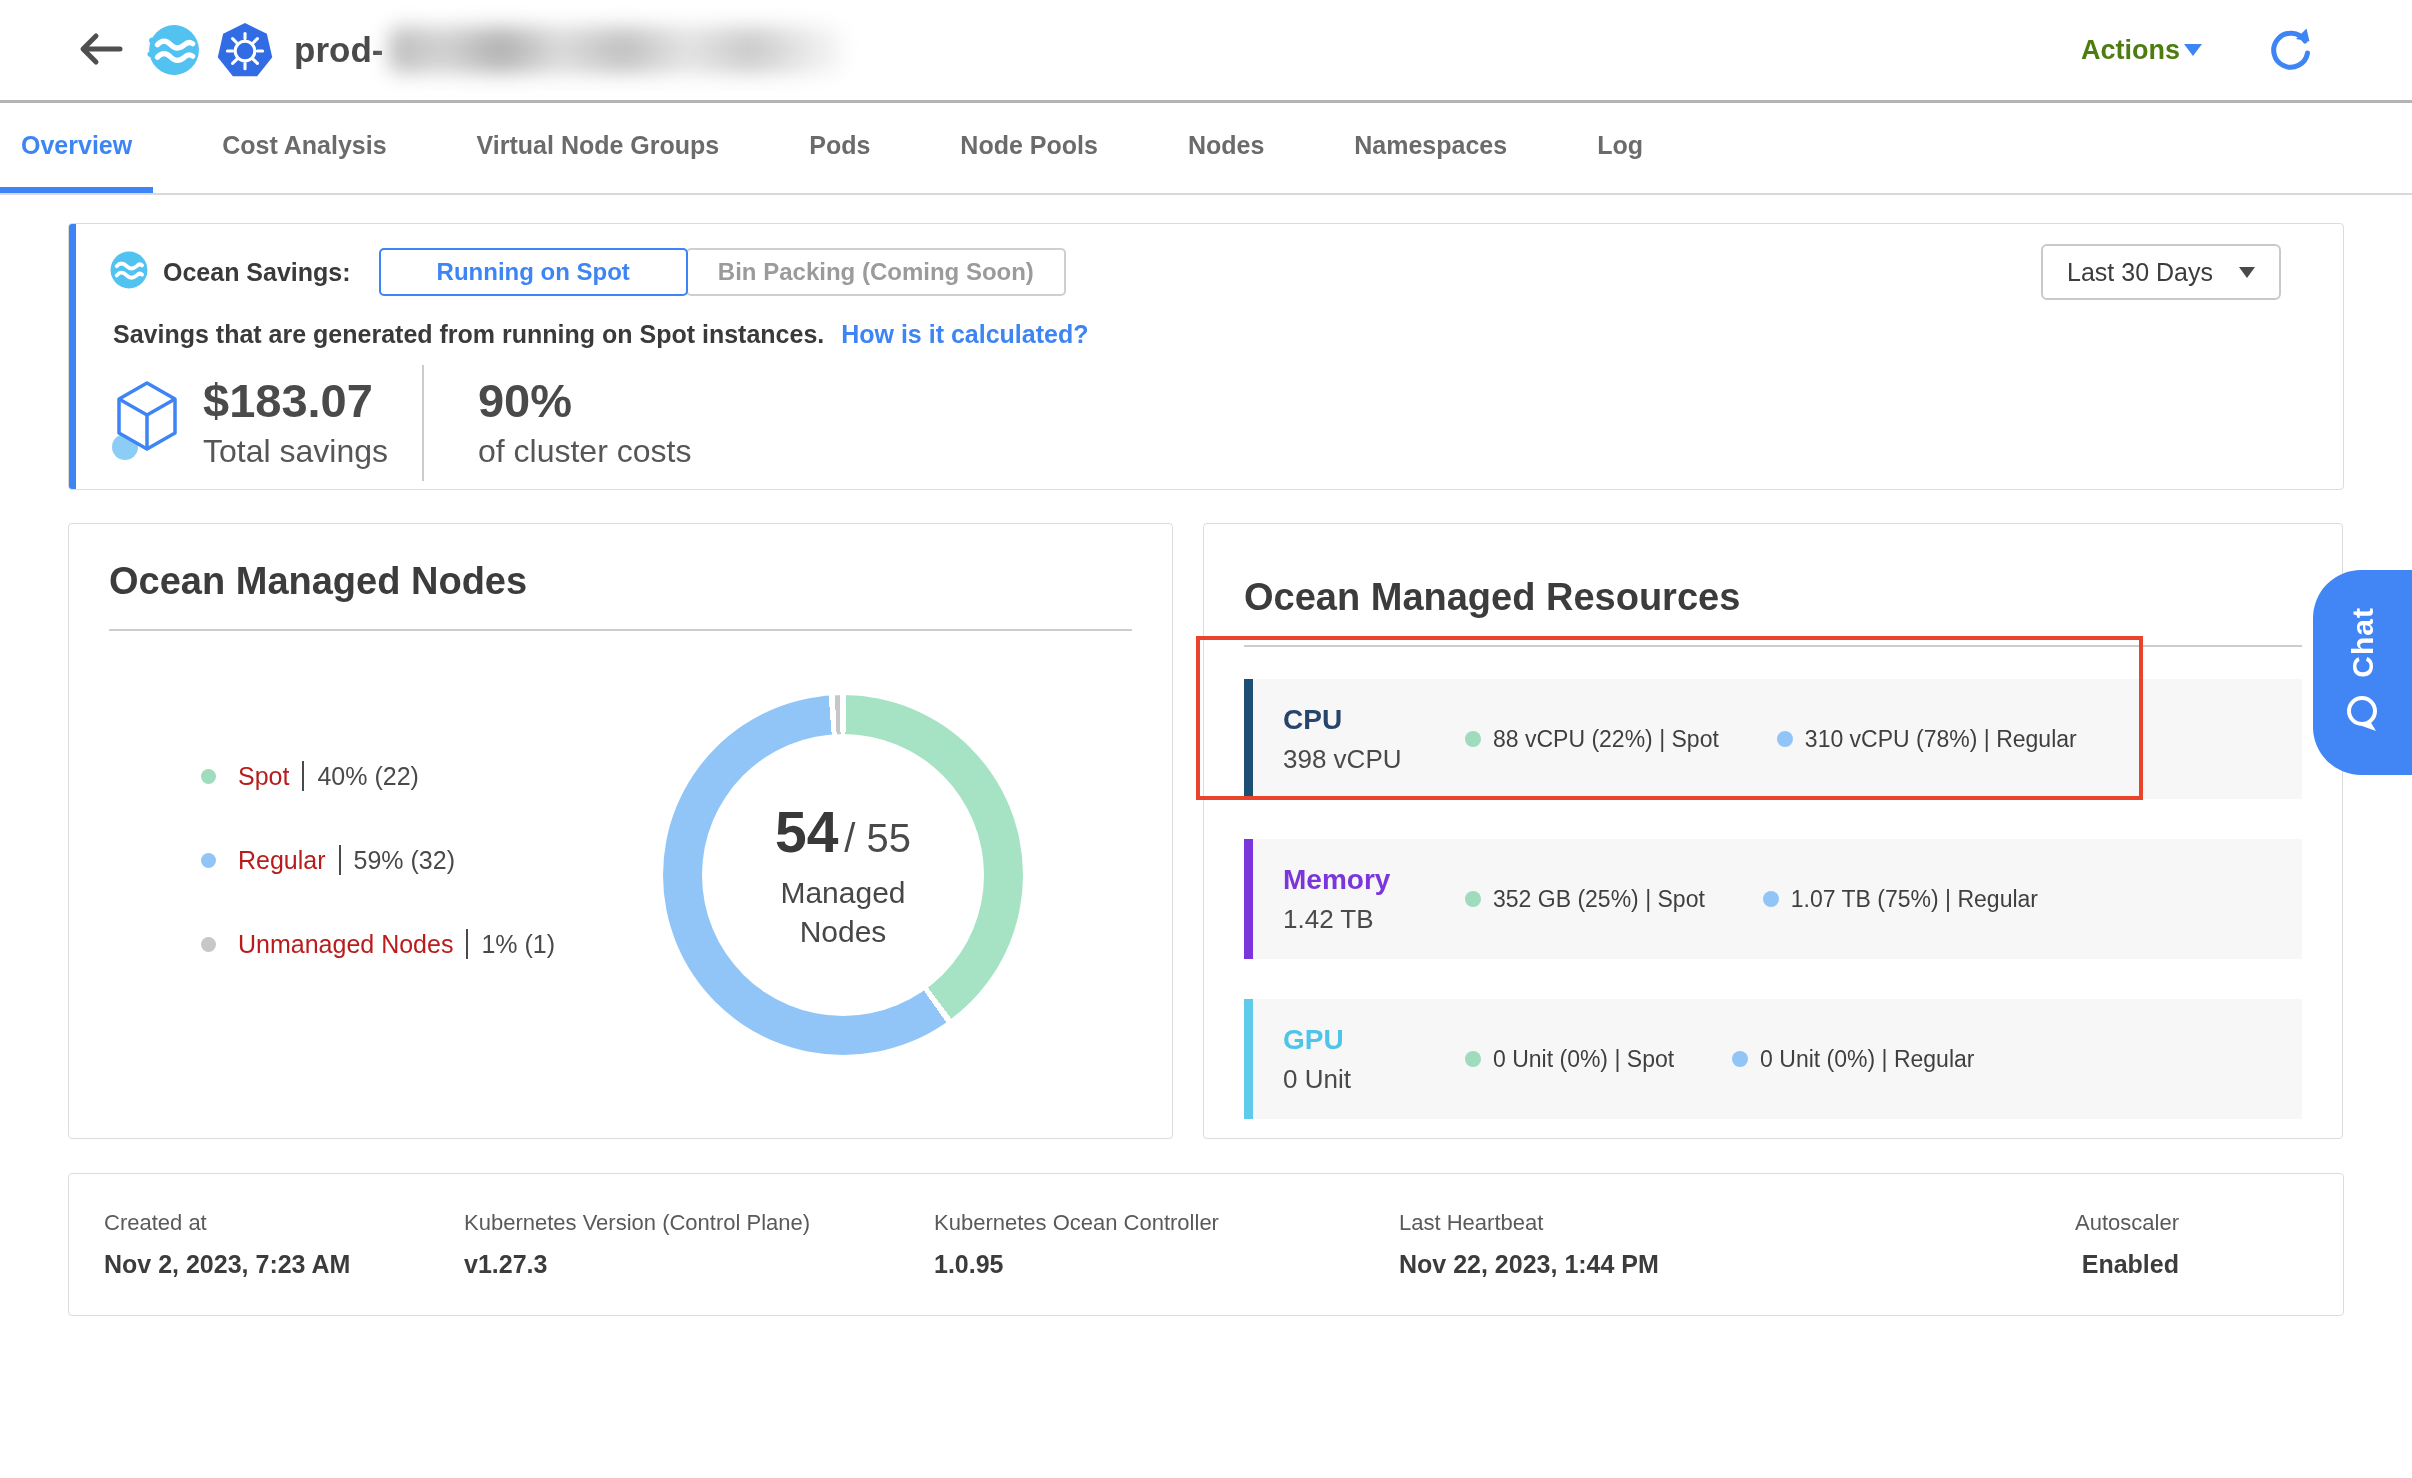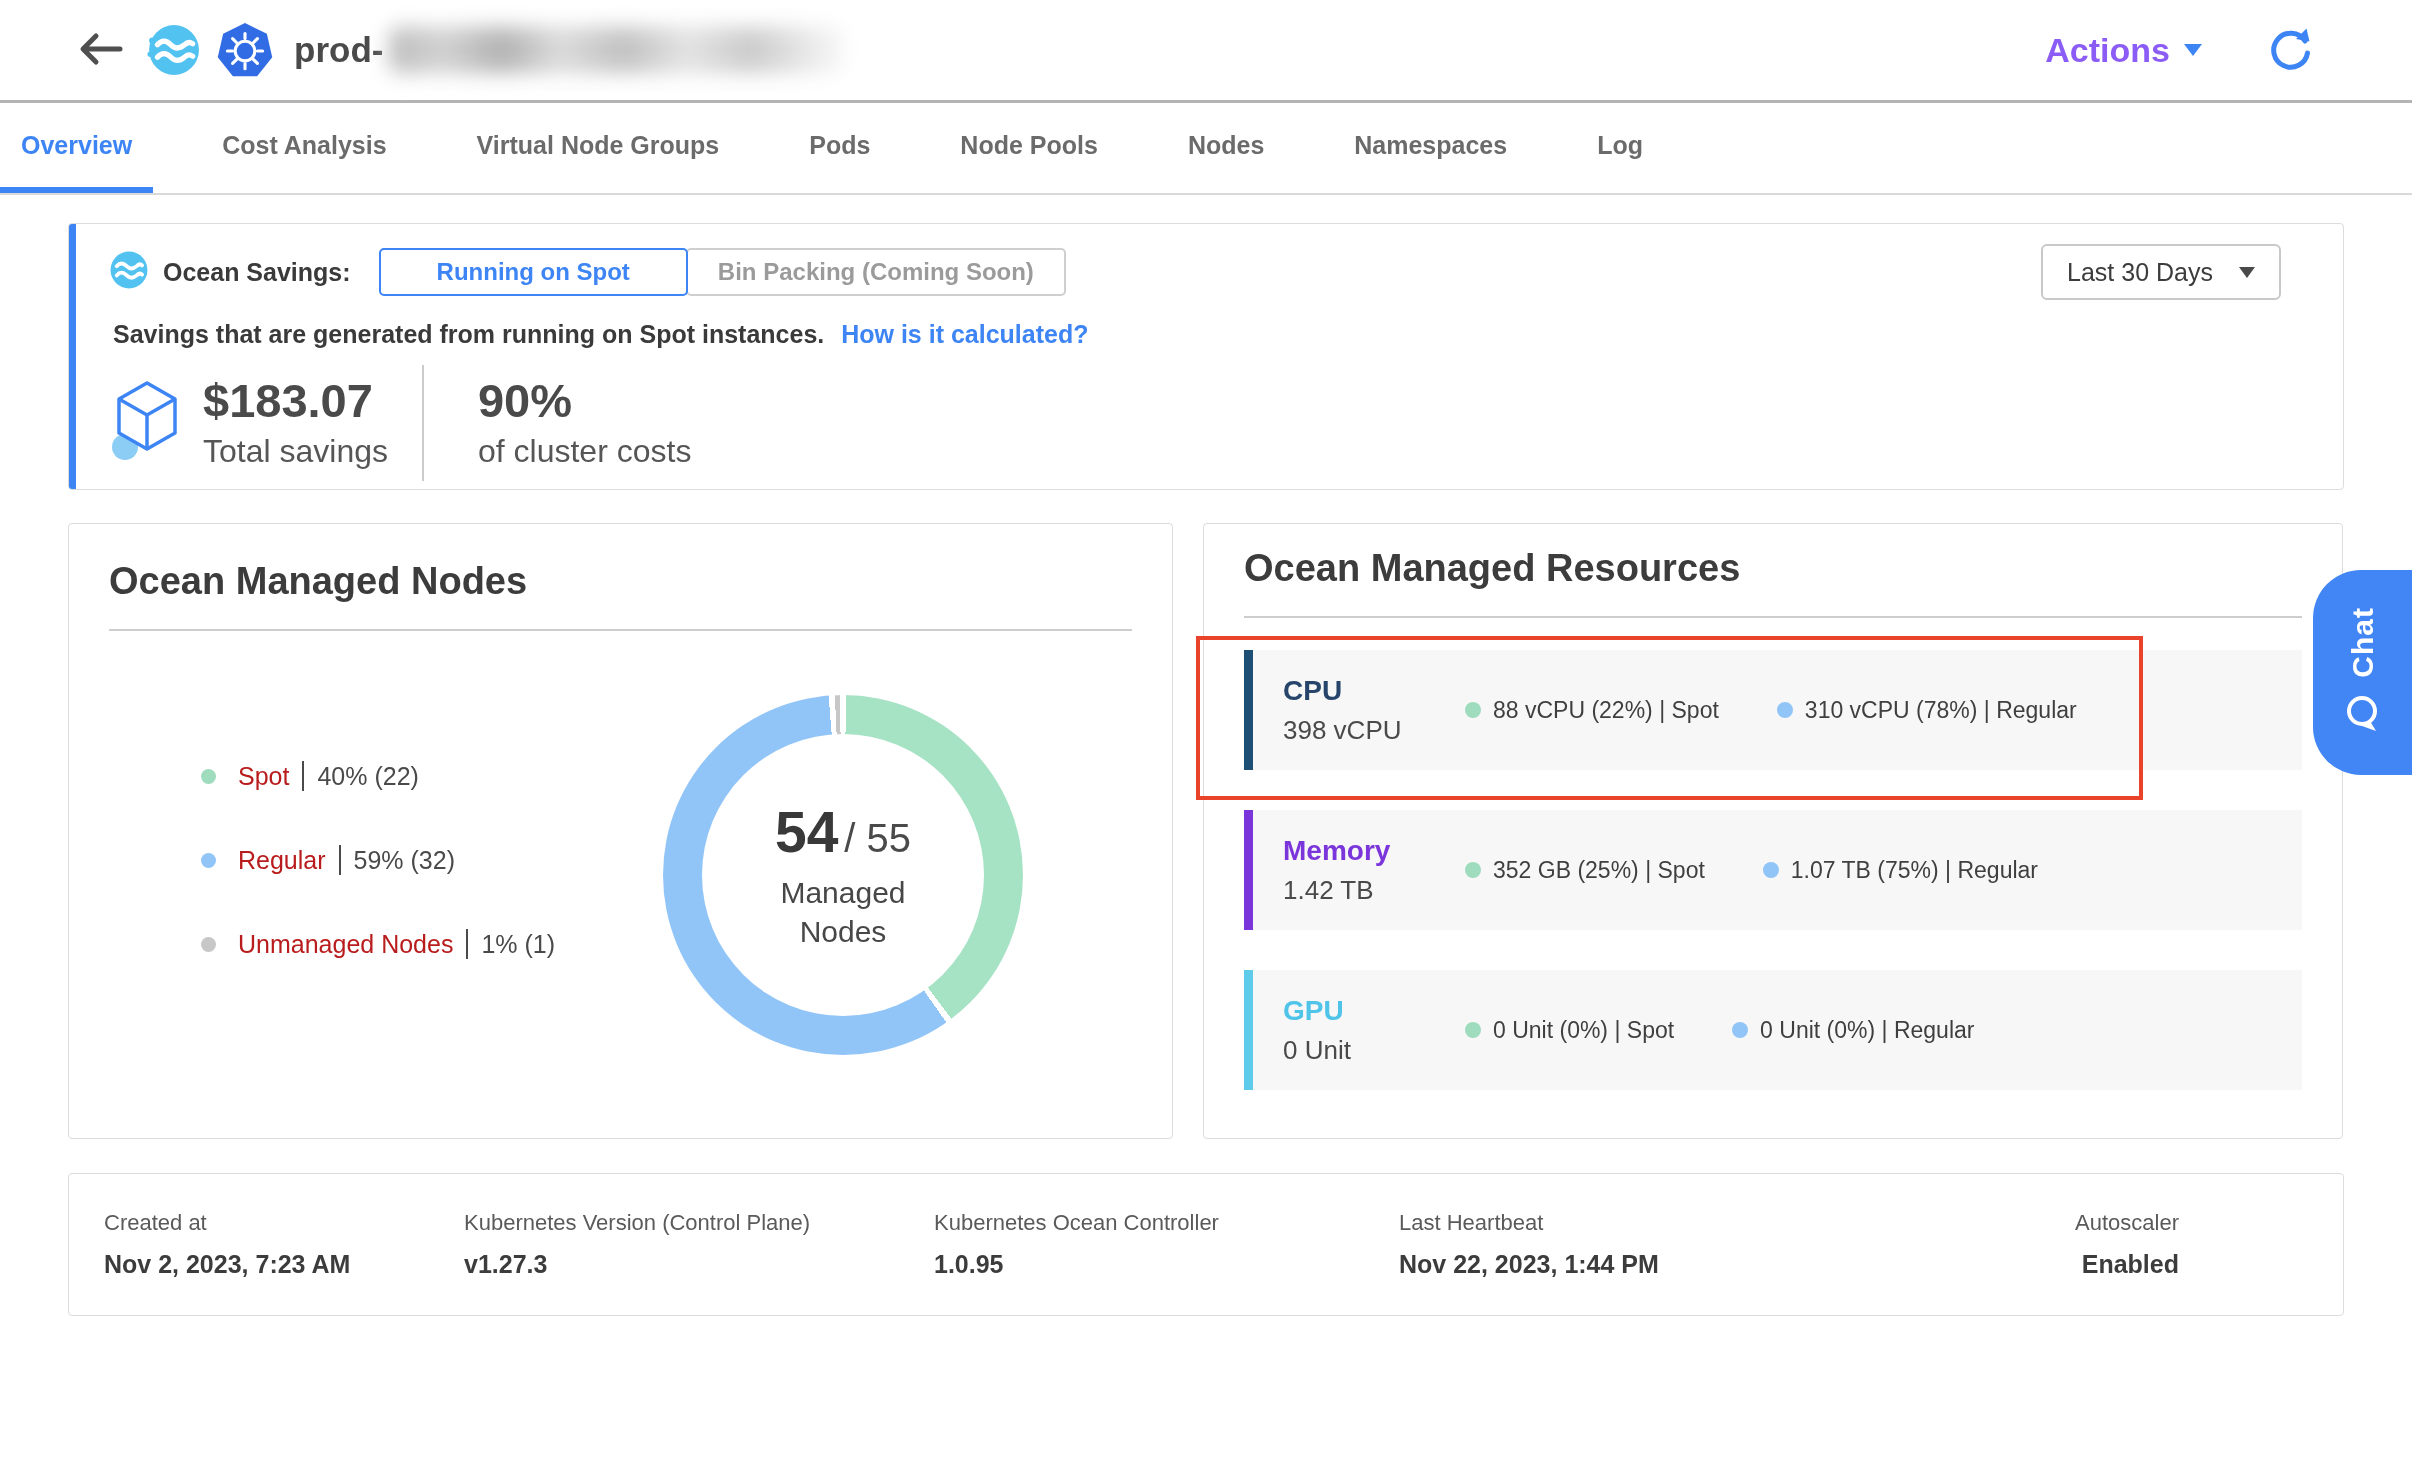--- a/index.html
+++ b/index.html
@@ -10,22 +10,22 @@
   }
 
   
   header { height:103px; border-bottom:3px solid #b4b4b4; display:flex; align-items:center; padding-left:76px; }
   .hdr-back { margin-right:22px; cursor:pointer; display:flex; align-items:center; background:none; border:none; padding:0; }
   .hdr-icon { margin-right:16px; display:flex; }
   .hdr-title { font-size:35px; font-weight:700; color:#4a4a4a; margin-left:4px; white-space:nowrap; }
   .blur-redact { width:452px; height:46px; margin-left:6px; border-radius:10px; filter:blur(10px);
     background:linear-gradient(90deg,#bdbdbd 0%,#d3d3d3 12%,#b3b3b3 25%,#dcdcdc 38%,#c2c2c2 52%,#e4e4e4 66%,#cccccc 80%,#f2f2f2 97%); }
   .hdr-right { margin-left:auto; display:flex; align-items:center; gap:58px; padding-right:100px; }
-  .actions-btn { display:flex; align-items:center; gap:14px; background:none; border:none; cursor:pointer;
-    font-family:inherit; font-size:34px; font-weight:700; color:#8b5cf6; }
+  .actions-btn { display:flex; align-items:center; gap:4px; background:none; border:none; cursor:pointer;
+    font-family:inherit; font-size:27px; font-weight:700; color:#4d7c0f; }
   .caret-down { width:0; height:0; border-left:9px solid transparent; border-right:9px solid transparent; border-top:12px solid #3d84f5; }
   .refresh-btn { background:none; border:none; padding:0; cursor:pointer; display:flex; }
 
   
   .tabbar { height:92px; border-bottom:2px solid #d9d9d9; display:flex; align-items:stretch; gap:48px; }
   .tab { display:flex; align-items:center; padding:0 21px; font-size:25px; font-weight:700; color:#6b6b6b;
     border-bottom:6px solid transparent; cursor:pointer; white-space:nowrap; }
   .tab.active { color:#3d84f5; border-bottom-color:#3d84f5; }
 
   .page { padding:0 68px; }
@@ -67,21 +67,21 @@
   .legend-sep { width:2px; height:30px; background:#4a4a4a; margin:0 13px; }
   .legend-value { color:#4a4a4a; white-space:nowrap; }
   .donut { position:absolute; left:554px; top:64px; width:360px; height:360px; border-radius:50%; }
   .donut-hole { position:absolute; left:39px; top:39px; width:282px; height:282px; border-radius:50%; background:#fff;
     display:flex; flex-direction:column; align-items:center; justify-content:center; }
   .donut-line1 { display:flex; align-items:baseline; }
   .donut-value { font-size:57px; font-weight:700; color:#393939; }
   .donut-total { font-size:40px; color:#4a4a4a; margin-left:6px; }
   .donut-label { font-size:30px; color:#474747; width:180px; text-align:center; line-height:1.3; margin-top:8px; }
 
-  .resources-card { width:1140px; height:616px; padding:23px 40px; }
+  .resources-card { width:1140px; height:616px; padding:52px 40px; }
   .res-rows { margin-top:32px; display:flex; flex-direction:column; gap:40px; }
   .res-row { position:relative; height:120px; background:#f7f7f8; display:flex; align-items:center; padding-left:39px; }
   .res-bar { position:absolute; left:0; top:0; bottom:0; width:9px; }
   .res-info { width:182px; }
   .res-name { font-size:28px; font-weight:700; }
   .res-total { font-size:26px; color:#4a4a4a; margin-top:8px; }
   .res-stats { display:flex; gap:58px; align-items:flex-start; }
   .res-stat { display:flex; align-items:center; gap:12px; font-size:23px; color:#3f3f3f; white-space:nowrap; }
   .res-dot { width:16px; height:16px; border-radius:50%; flex:none; }
 

